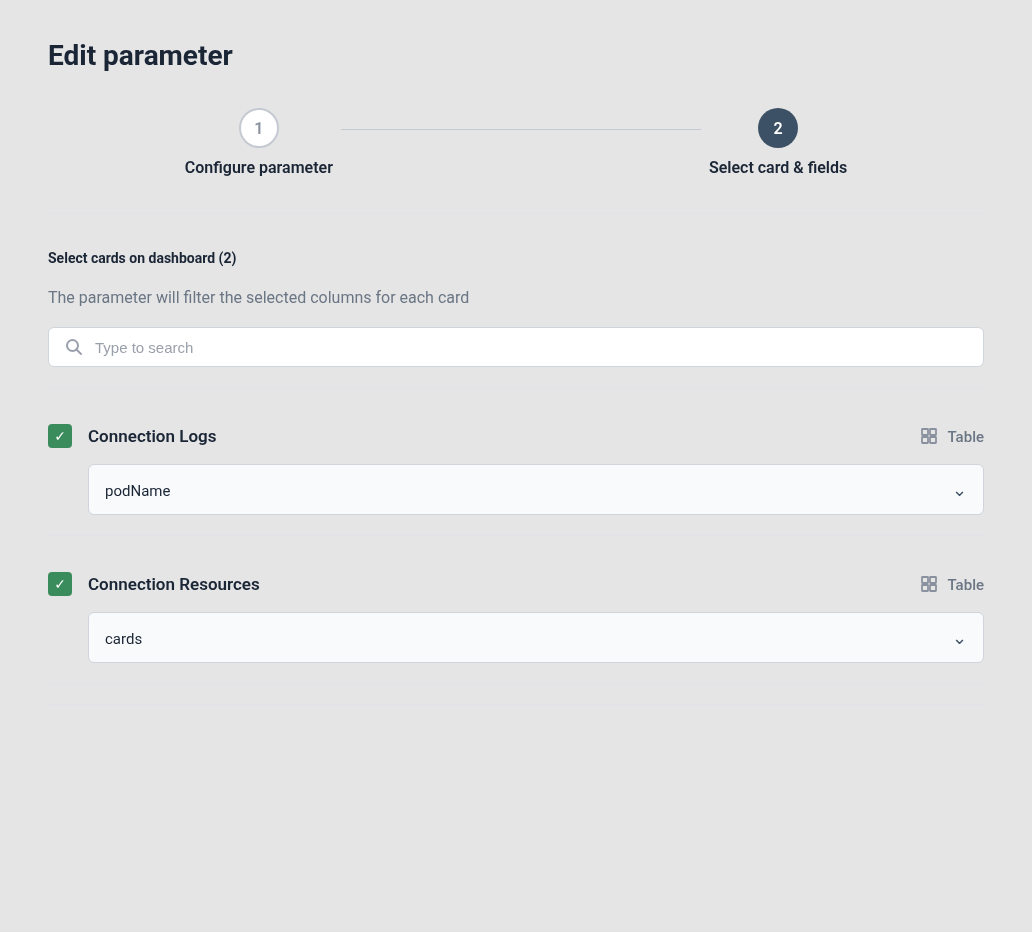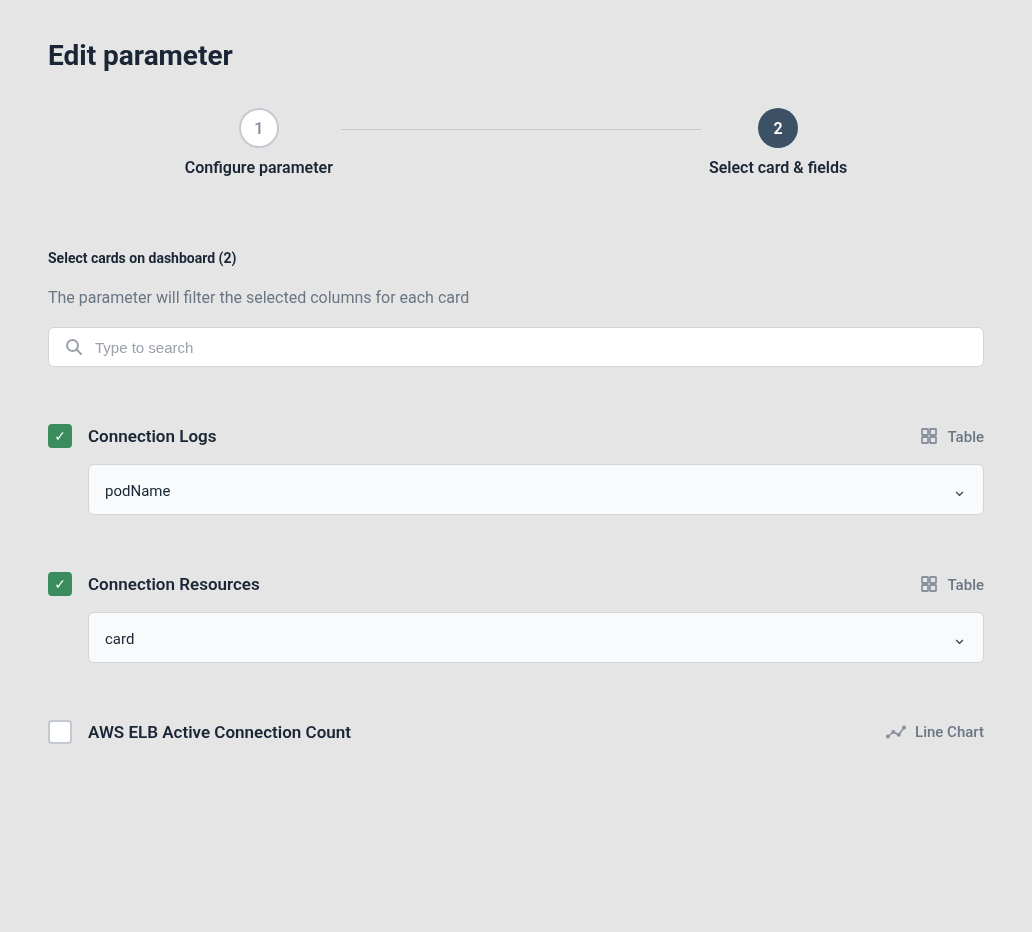--- a/index.html
+++ b/index.html
@@ -349,46 +349,25 @@
               <rect x="11" y="3" width="6" height="6" rx="0.5"></rect>
               <rect x="3" y="11" width="6" height="6" rx="0.5"></rect>
               <rect x="11" y="11" width="6" height="6" rx="0.5"></rect>
             </svg>
           </span>
           <span>Table</span>
         </div>
       </div>
       <div class="dropdown-container">
         <div class="dropdown">
-          <span class="dropdown-value">card</span>
+          <span class="dropdown-value">cards</span>
           <span class="dropdown-arrow">⌄</span>
         </div>
       </div>
     </div>
 
     <div class="divider"></div>
 
-    <div class="card-item">
-      <div class="card-header">
-        <div class="card-left">
-          <div class="checkbox unchecked">
-          </div>
-          <span class="card-name">AWS ELB Active Connection Count</span>
-        </div>
-        <div class="card-right">
-          <span class="card-type-icon line-chart-icon">
-            <svg class="line-chart-svg" viewBox="0 0 24 20">
-              <circle cx="3" cy="15" r="2.2" fill="#8a919e" stroke="none"></circle>
-              <circle cx="9" cy="10" r="2.2" fill="#8a919e" stroke="none"></circle>
-              <circle cx="15" cy="13" r="2.2" fill="#8a919e" stroke="none"></circle>
-              <circle cx="21" cy="5" r="2.2" fill="#8a919e" stroke="none"></circle>
-              <polyline points="3,15 9,10 15,13 21,5" stroke="#8a919e" stroke-width="1.8" fill="none" stroke-linecap="round" stroke-linejoin="round"></polyline>
-            </svg>
-          </span>
-          <span>Line Chart</span>
-        </div>
-      </div>
-    </div>
 
     <div class="divider"></div>
 
   </div>
 </div>
 
 </body></html>

